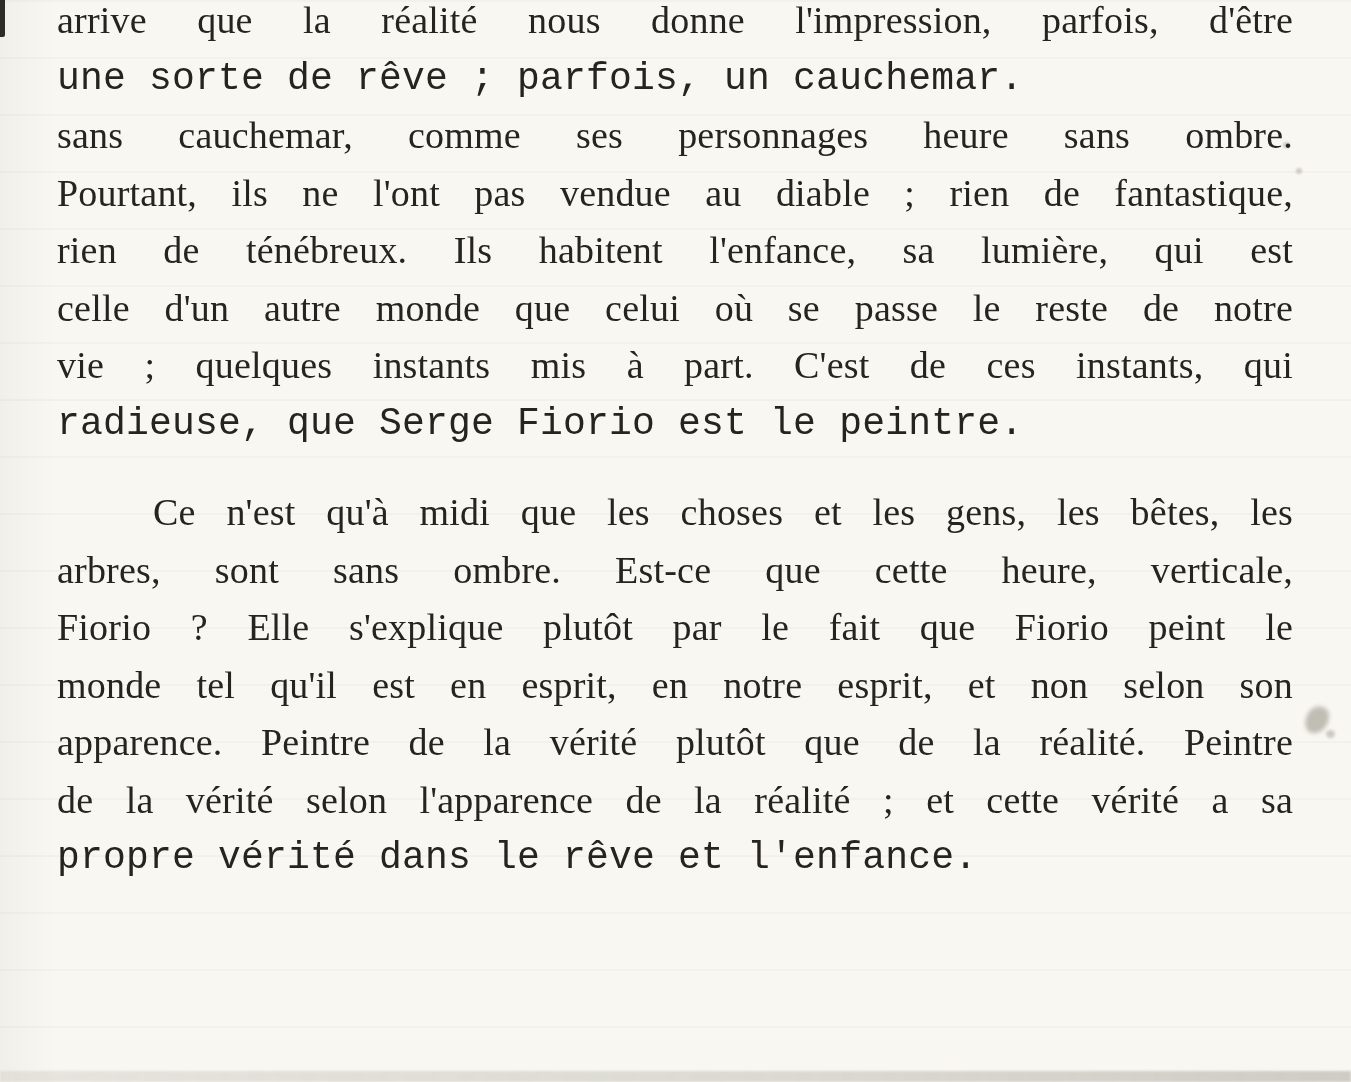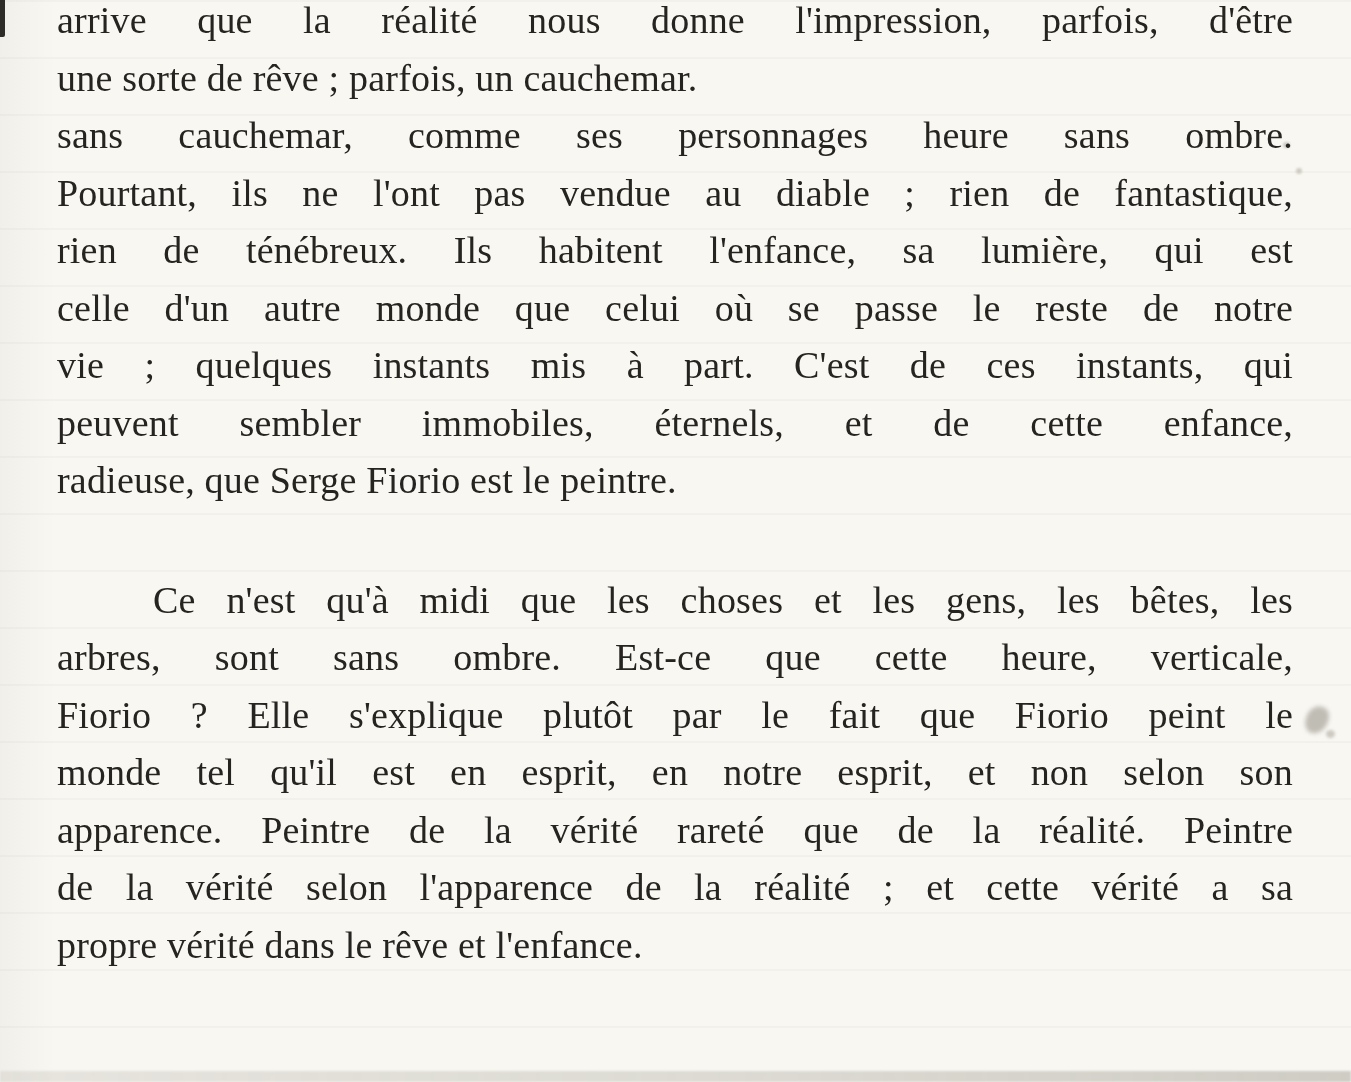--- a/index.html
+++ b/index.html
@@ -32,29 +32,30 @@
     left: 57px;
     top: -8px;
     width: 1236px;
     font-family: "Liberation Serif", "DejaVu Serif", serif;
     font-size: 38px;
     line-height: 57.5px;
     color: var(--ink);
     letter-spacing: 0.2px;
   }
   .para { margin: 0; }
-  .para.gap { margin-top: 62px; }
+  .para.gap { margin-top: 32px; }
   .line {
     text-align: justify;
     text-align-last: justify;
     white-space: normal;
   }
   .line.last {
     text-align: center;
     text-align-last: left;
+    font-family: Liberation Mono, monospace;
   }
   .line.indent {
     padding-left: 96px;
   }
   
   .artifact { position: absolute; pointer-events: none; }
   .corner-sliver {
     left: 0; top: 0;
     width: 5px; height: 37px;
     background: #2e2c29;
@@ -115,26 +116,25 @@
       <div class="para">
         <div class="line">arrive que la réalité nous donne l'impression, parfois, d'être</div>
         <div class="line last">une sorte de rêve ; parfois, un cauchemar.</div>
       </div>
       <div class="para">
         <div class="line">sans cauchemar, comme ses personnages heure sans ombre.</div>
         <div class="line">Pourtant, ils ne l'ont pas vendue au diable ; rien de fantastique,</div>
         <div class="line">rien de ténébreux. Ils habitent l'enfance, sa lumière, qui est</div>
         <div class="line">celle d'un autre monde que celui où se passe le reste de notre</div>
         <div class="line">vie ; quelques instants mis à part. C'est de ces instants, qui</div>
-        <div class="line">peuvent sembler immobiles, éternels, et de cette enfance,</div>
         <div class="line last">radieuse, que Serge Fiorio est le peintre.</div>
       </div>
       <div class="para gap">
         <div class="line indent">Ce n'est qu'à midi que les choses et les gens, les bêtes, les</div>
         <div class="line">arbres, sont sans ombre. Est-ce que cette heure, verticale,</div>
         <div class="line">Fiorio ? Elle s'explique plutôt par le fait que Fiorio peint le</div>
         <div class="line">monde tel qu'il est en esprit, en notre esprit, et non selon son</div>
-        <div class="line">apparence. Peintre de la vérité rareté que de la réalité. Peintre</div>
+        <div class="line">apparence. Peintre de la vérité plutôt que de la réalité. Peintre</div>
         <div class="line">de la vérité selon l'apparence de la réalité ; et cette vérité a sa</div>
         <div class="line last">propre vérité dans le rêve et l'enfance.</div>
       </div>
     </div>
 </div>
 
 </body></html>

